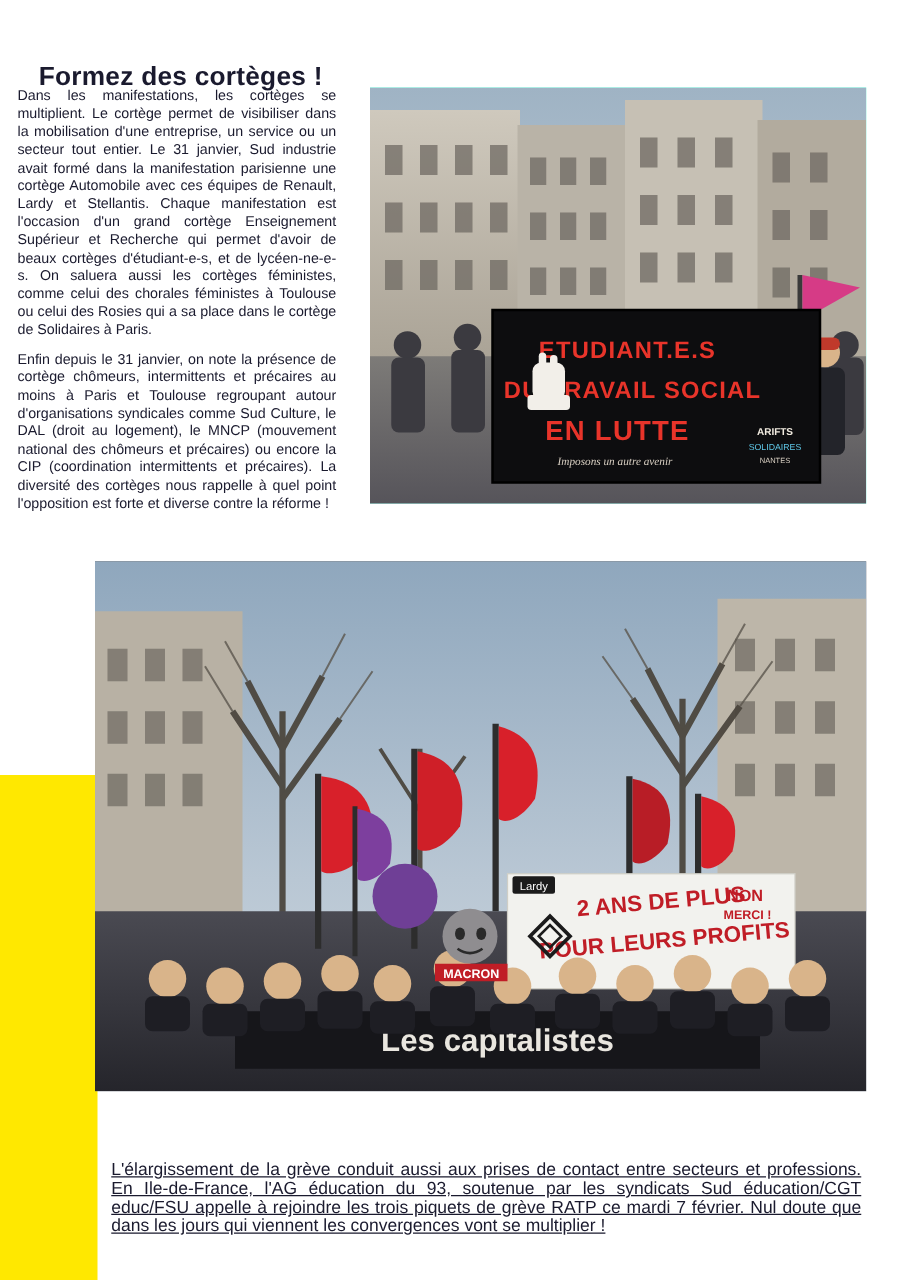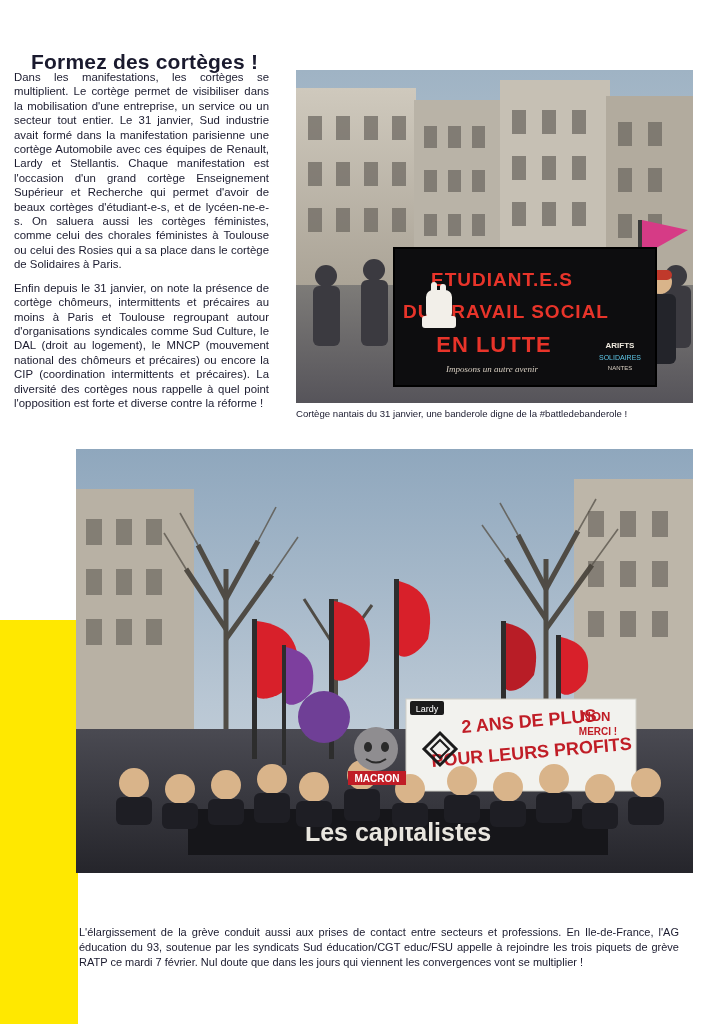--- a/index.html
+++ b/index.html
@@ -91,27 +91,28 @@
     position: absolute;
     left: 79px;
     top: 884px;
     width: 600px;
     font-size: 17px;
     font-weight: bold;
     color: #1a1a2e;
   }
   .bottom-text {
     position: absolute;
-    left: 79px;
+    left: 89px;
     top: 914px;
     width: 600px;
-    font-size: 11px;
+    font-size: 14px;
     line-height: 15px;
     color: #1a1a2e;
     text-align: justify;
+    text-decoration: underline;
   }
 
   
   .scene { position: absolute; inset: 0; }
   .scene svg { display: block; width: 100%; height: 100%; }
 </style>
 </head>
 <body>
 
 <div class="page">
@@ -236,21 +237,20 @@
             <rect x="0" y="34" width="34" height="12" rx="3" fill="#f2efe9"></rect>
             <rect x="4" y="8" width="26" height="30" rx="7" fill="#f2efe9"></rect>
             <rect x="9" y="0" width="6" height="12" rx="3" fill="#f2efe9"></rect>
             <rect x="18" y="2" width="6" height="10" rx="3" fill="#f2efe9"></rect>
           </g>
         </g>
       </svg>
     </div>
   </div>
 
-  <div class="caption-top">Cortège nantais du 31 janvier, une banderole digne de la #battledebanderole !</div>
 
   <div class="photo-bottom">
     <div class="scene">
       <svg viewBox="0 0 617 424" preserveAspectRatio="none">
         <defs>
           <linearGradient id="skyBot" x1="0" y1="0" x2="0" y2="1">
             <stop offset="0%" stop-color="#8fa7bd"></stop>
             <stop offset="60%" stop-color="#b9c7d4"></stop>
             <stop offset="100%" stop-color="#cfd8df"></stop>
           </linearGradient>

